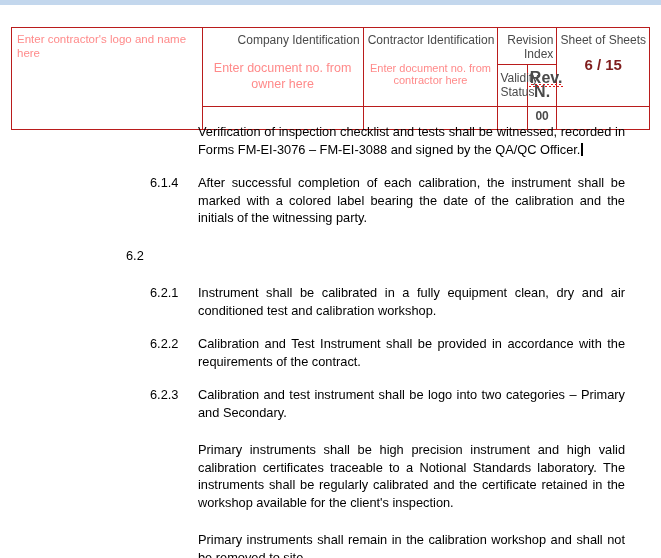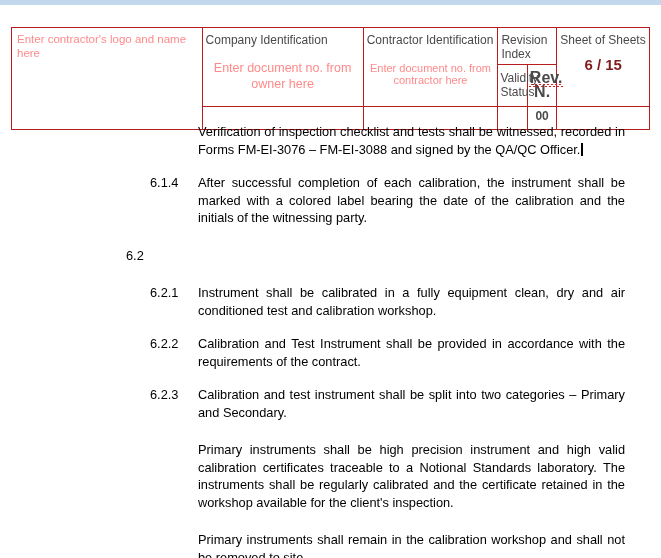--- a/index.html
+++ b/index.html
@@ -66,21 +66,21 @@
   .c-rev        { width: 38px;  }
   .c-sheet      { width: 87px;  }
 
   .logo-text {
     font-size: 11.5px;
     line-height: 14px;
     text-align: left;
   }
   .hdr-label {
     font-size: 12px;
-    text-align: left;
+    text-align: right;
     padding: 5px 3px 3px 3px;
     color: #4a4a4a;
     line-height: 14px;
   }
   .sub-red-big {
     font-size: 12.5px;
     line-height: 16px;
     text-align: center;
     color: #ff8a8a;
     padding: 10px 6px 6px 6px;
@@ -291,21 +291,21 @@
 
     <div class="para p-row">
       <div class="p-num lvl3">6.2.2</div>
       <div class="p-text">Calibration and Test Instrument shall be provided in accordance with the requirements of the contract.</div>
     </div>
 
     <div class="gap-m"></div>
 
     <div class="para p-row">
       <div class="p-num lvl3">6.2.3</div>
-      <div class="p-text">Calibration and test instrument shall be split into two categories – Primary and Secondary.</div>
+      <div class="p-text">Calibration and test instrument shall be logo into two categories – Primary and Secondary.</div>
     </div>
 
     <div class="gap-l"></div>
 
     <div class="para">
       <div class="p-noNum">Primary instruments shall be high precision instrument and high valid calibration certificates traceable to a Notional Standards laboratory. The instruments shall be regularly calibrated and the certificate retained in the workshop available for the client's inspection.</div>
     </div>
 
     <div class="gap-l"></div>
 

